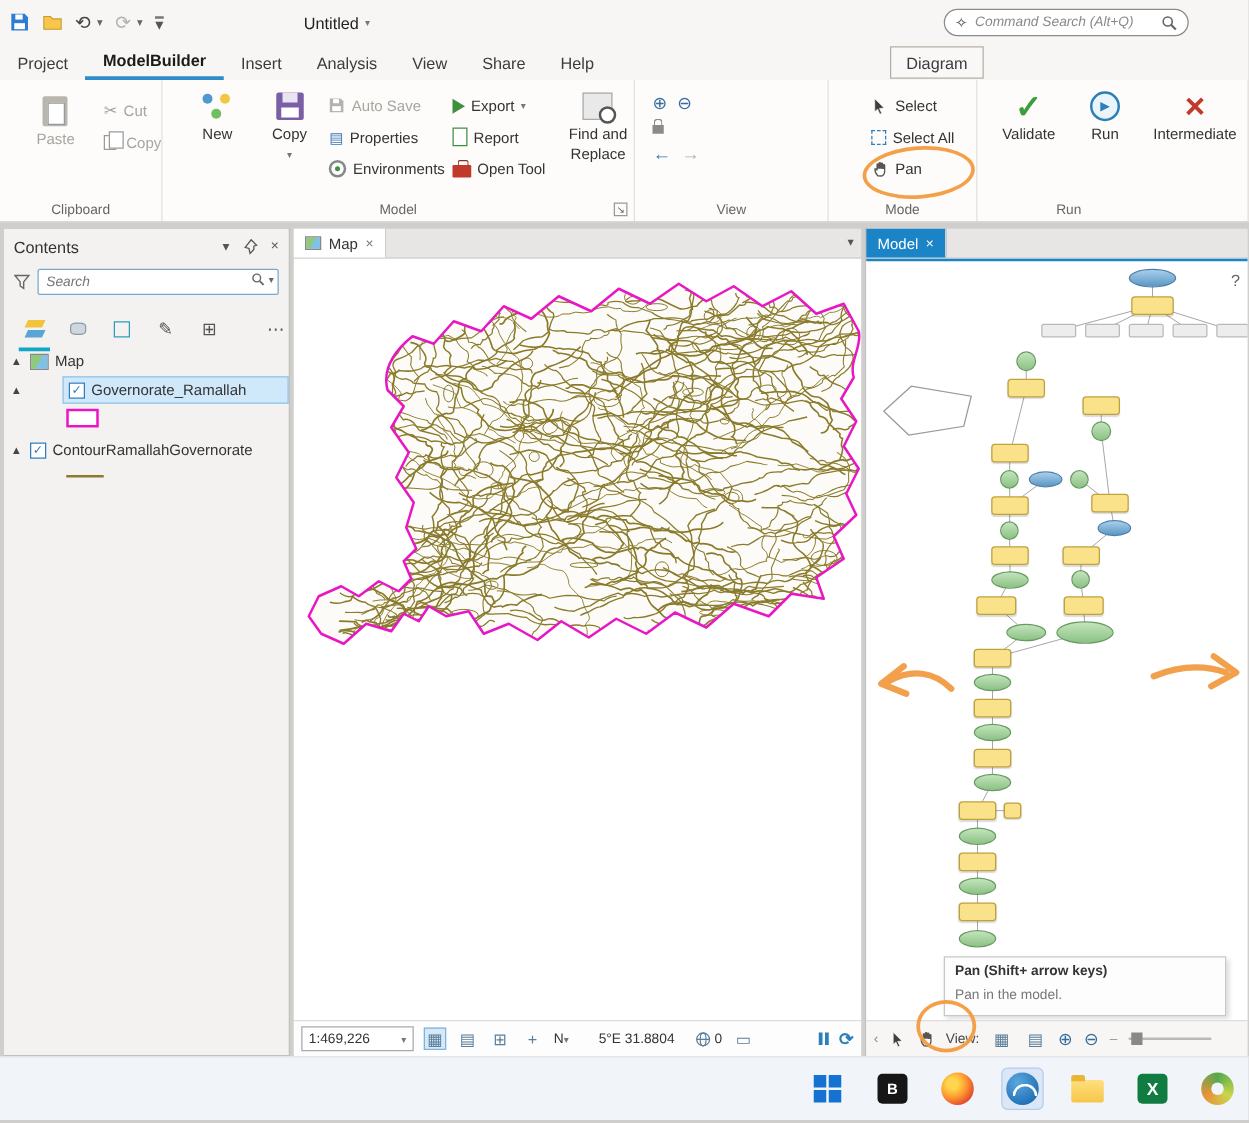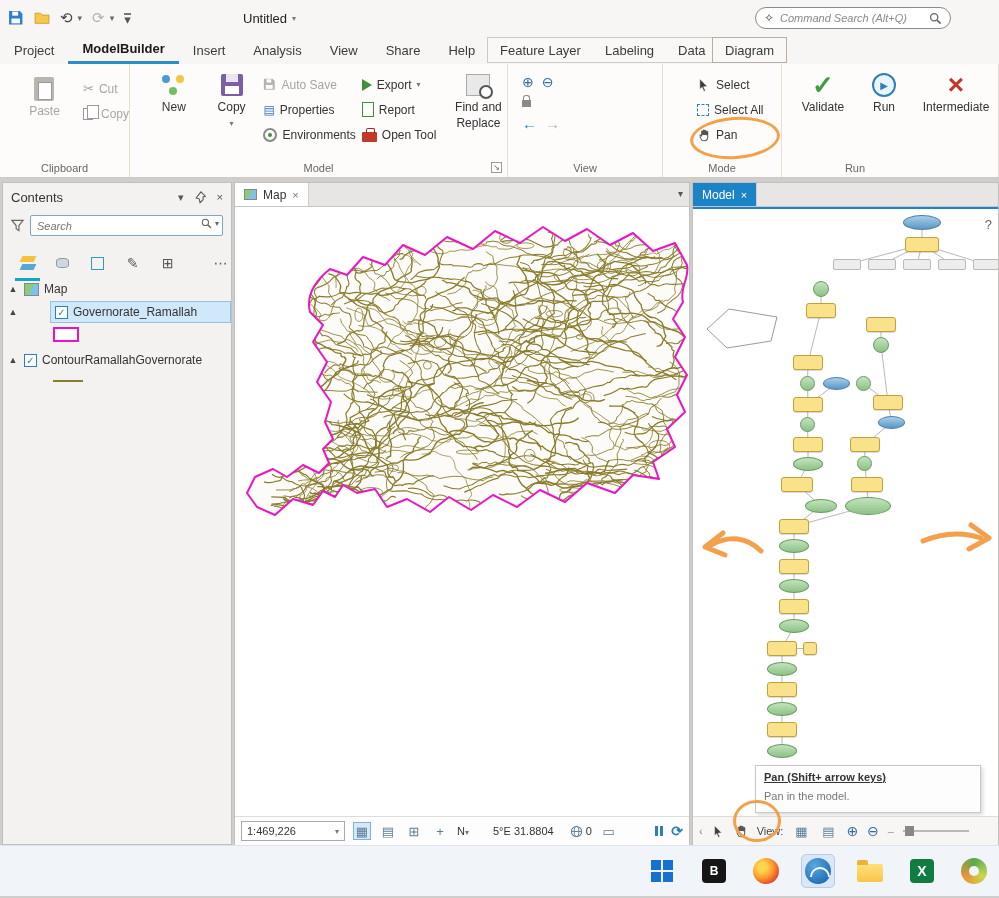--- a/index.html
+++ b/index.html
@@ -118,38 +118,38 @@
   .ptabs { height:24px; background:#e8e6e4; display:flex; align-items:stretch; border-bottom:1px solid #c9c7c5; position:relative; }
   .ptab { display:flex; align-items:center; gap:6px; padding:0 9px; font-size:12px; background:#fff; border-right:1px solid #cfcdca; }
   .ptab.blue { background:#1b84c6; color:#fff; }
   .ptab .x { font-size:11px; color:#777; }
   .ptab.blue .x { color:#fff; }
   .ptabs .endchev { position:absolute; right:6px; top:5px; color:#555; font-size:10px; }
 
   
   .mapcontent { position:relative; height:609px; background:#fff; overflow:hidden; }
   .mapstatus { height:29px; background:#fdfdfd; border-top:1px solid #ddd; display:flex; align-items:center; padding:0 6px; gap:8px; font-size:11px; color:#333; }
-  .scalebox { width:104px; height:20px; border:1px solid #a9a9a9; background:#fff; display:flex; align-items:center; justify-content:space-between; padding:0 5px; font-size:11px; }
+  .scalebox { width:90px; height:20px; border:1px solid #a9a9a9; background:#fff; display:flex; align-items:center; justify-content:space-between; padding:0 5px; font-size:11px; }
   .msic { width:18px; height:18px; display:flex; align-items:center; justify-content:center; font-size:13px; color:#5a7d99; }
   .msic.sel { background:#d7e9f9; border:1px solid #7fb3dc; }
   .bluegl { color:#2c7fb8; font-weight:bold; }
   .pausebars { display:flex; gap:2px; }
   .pausebars i { width:3px; height:10px; background:#2c7fb8; }
 
   
   .modelcontent { position:relative; height:609px; background:#fff; border-top:2px solid #1b84c6; overflow:hidden; }
   .helpq { position:absolute; right:6px; top:8px; color:#666; font-size:13px; }
   .nd { position:absolute; }
   .ry,.rys { background:#f9e289; border:1px solid #bfa23c; border-radius:3px; box-shadow:0 1px 1px rgba(0,0,0,.15); }
   .rg { background:#ededed; border:1px solid #b9b9b9; border-radius:2px; }
   .ob,.obs { background:linear-gradient(#a9cfeb,#5b97c4); border:1px solid #4f7ea8; border-radius:50%; }
   .cg,.og,.ogl { background:linear-gradient(#c3e4bd,#8cc284); border:1px solid #679a60; border-radius:50%; }
   #edges { position:absolute; left:0; top:0; }
   .tooltip { position:absolute; left:62px; top:556px; width:226px; height:48px; background:#fdfdfd; border:1px solid #c8c8c8; box-shadow:2px 2px 4px rgba(0,0,0,.15); padding:5px 8px; z-index:5; }
-  .tooltip .tt { font-weight:bold; font-size:11px; color:#333;text-decoration:underline; }
+  .tooltip .tt { font-weight:bold; font-size:11px; color:#333; }
   .tooltip .tb { font-size:11px; color:#777; margin-top:7px; }
   .modeltb { height:29px; background:#f7f6f5; border-top:1px solid #ddd; display:flex; align-items:center; gap:9px; padding:0 6px; font-size:11px; color:#444; position:relative; }
   .slider { width:66px; height:2px; background:#b9b9b9; position:relative; }
   .slider i { position:absolute; left:2px; top:-4px; width:9px; height:10px; background:#888; }
 
   
   .anno-ellipse { position:absolute; border:3px solid rgba(242,155,63,.95); border-radius:50%; z-index:60; pointer-events:none; }
   .anno { position:absolute; z-index:60; pointer-events:none; }
 
   
@@ -234,25 +234,20 @@
 </div>
 
 <div class="tabrow">
   <div class="rtab">Project</div>
   <div class="rtab active">ModelBuilder</div>
   <div class="rtab">Insert</div>
   <div class="rtab">Analysis</div>
   <div class="rtab">View</div>
   <div class="rtab">Share</div>
   <div class="rtab">Help</div>
-  <div class="ctxbox g1">
-    <div class="rtab">Feature Layer</div>
-    <div class="rtab">Labeling</div>
-    <div class="rtab">Data</div>
-  </div>
   <div class="ctxbox g2">
     <div class="rtab">Diagram</div>
   </div>
 </div>
 
 <div class="ribbon">
 
   <div class="rgroup g-clip">
     <div class="clip-inner">
       <div class="bigbtn disabled">

